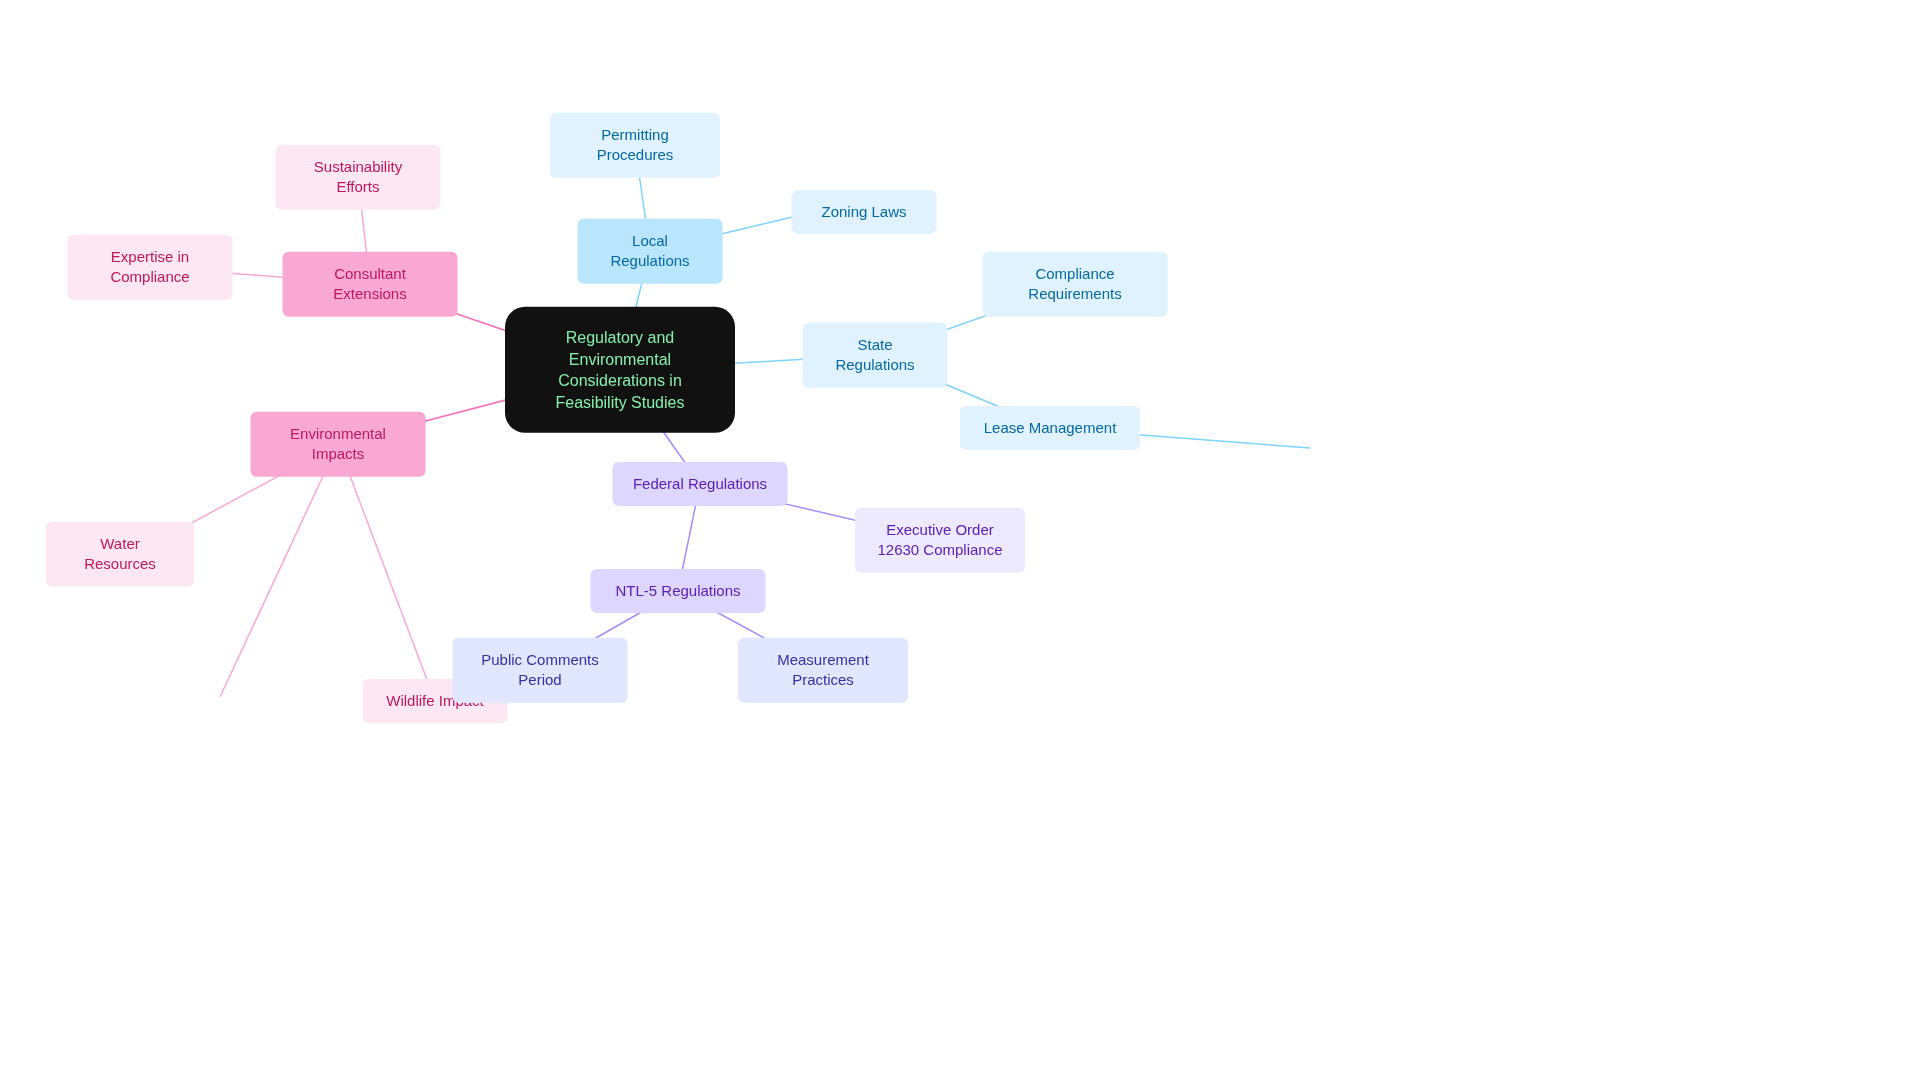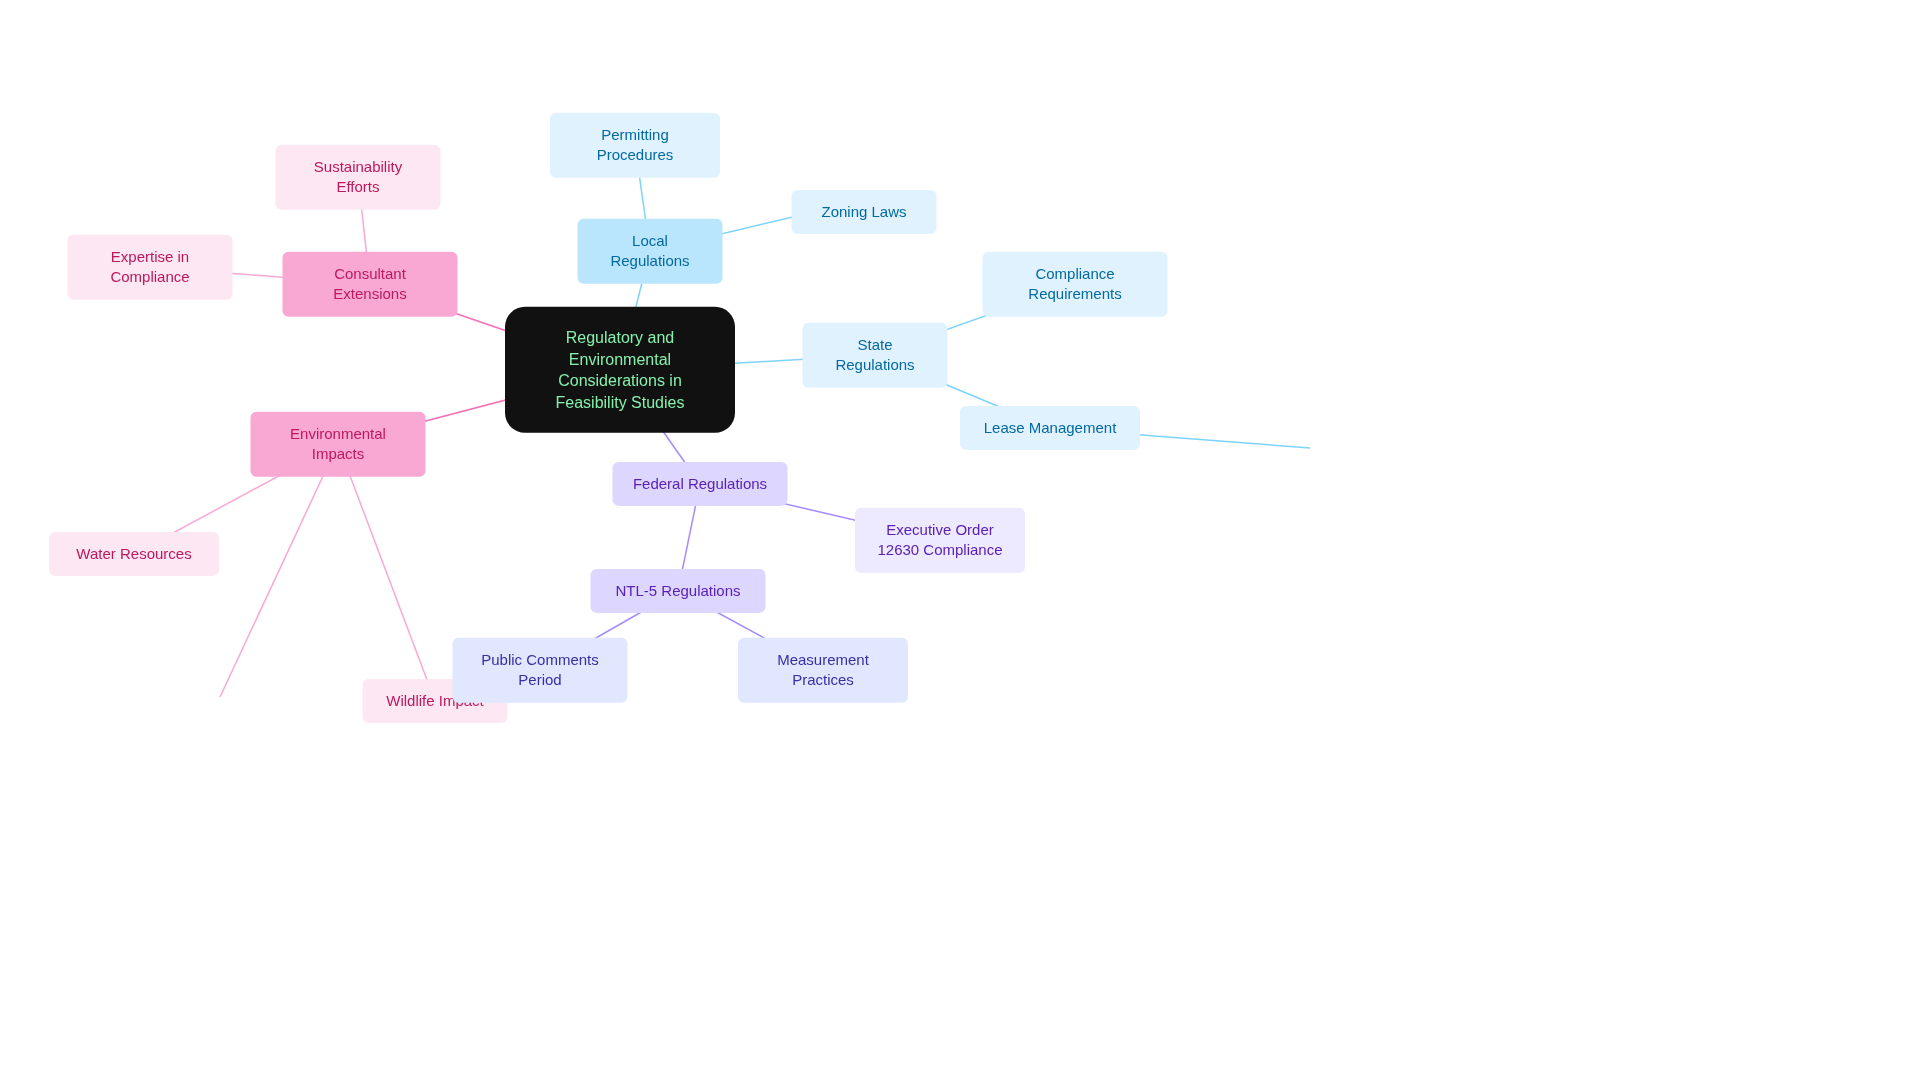--- a/index.html
+++ b/index.html
@@ -103,21 +103,21 @@
       <line x1="700" y1="484" x2="940" y2="540" stroke="#a78bfa" stroke-width="1.5"></line>
       <line x1="700" y1="484" x2="678" y2="591" stroke="#a78bfa" stroke-width="1.5"></line>
       <line x1="678" y1="591" x2="540" y2="670" stroke="#a78bfa" stroke-width="1.5"></line>
       <line x1="678" y1="591" x2="823" y2="670" stroke="#a78bfa" stroke-width="1.5"></line>
     </svg>
 <div class="node node-center" style="left: 620px; top: 370px; width: 230px;">Regulatory and Environmental Considerations in Feasibility Studies</div>
     <div class="node node-pink" style="left: 370px; top: 284px; width: 175px;">Consultant Extensions</div>
     <div class="node node-pink-light" style="left: 358px; top: 177px; width: 165px;">Sustainability Efforts</div>
     <div class="node node-pink-light" style="left: 150px; top: 267px; width: 165px;">Expertise in Compliance</div>
     <div class="node node-pink" style="left: 338px; top: 444px; width: 175px;">Environmental Impacts</div>
-    <div class="node node-pink-light" style="left: 134px; top: 554px; width: 170px;">Water Resources</div>
+    <div class="node node-pink-light" style="left: 120px; top: 554px; width: 148px;">Water Resources</div>
     <div class="node node-pink-light" style="left: 435px; top: 701px; width: 145px;">Wildlife Impact</div>
     <div class="node node-blue" style="left: 650px; top: 251px; width: 145px;">Local Regulations</div>
     <div class="node node-blue-light" style="left: 635px; top: 145px; width: 170px;">Permitting Procedures</div>
     <div class="node node-blue-light" style="left: 864px; top: 200px; width: 145px; margin-top: 12px;">Zoning Laws</div>
     <div class="node node-blue-light" style="left: 875px; top: 355px; width: 145px;">State Regulations</div>
     <div class="node node-blue-light" style="left: 1075px; top: 284px; width: 185px;">Compliance Requirements</div>
     <div class="node node-blue-light" style="left: 1050px; top: 428px; width: 180px;">Lease Management</div>
     <div class="node node-purple" style="left: 700px; top: 484px; width: 175px;">Federal Regulations</div>
     <div class="node node-purple-light" style="left: 940px; top: 540px; width: 170px;">Executive Order 12630 Compliance</div>
     <div class="node node-purple" style="left: 678px; top: 591px; width: 175px;">NTL-5 Regulations</div>

